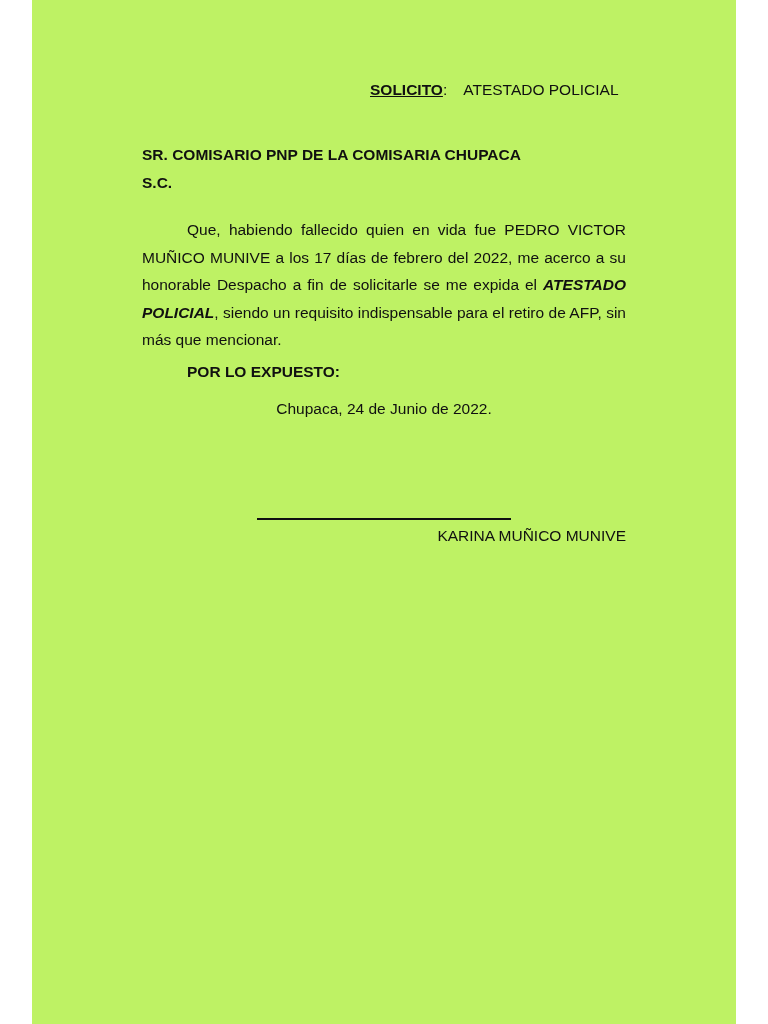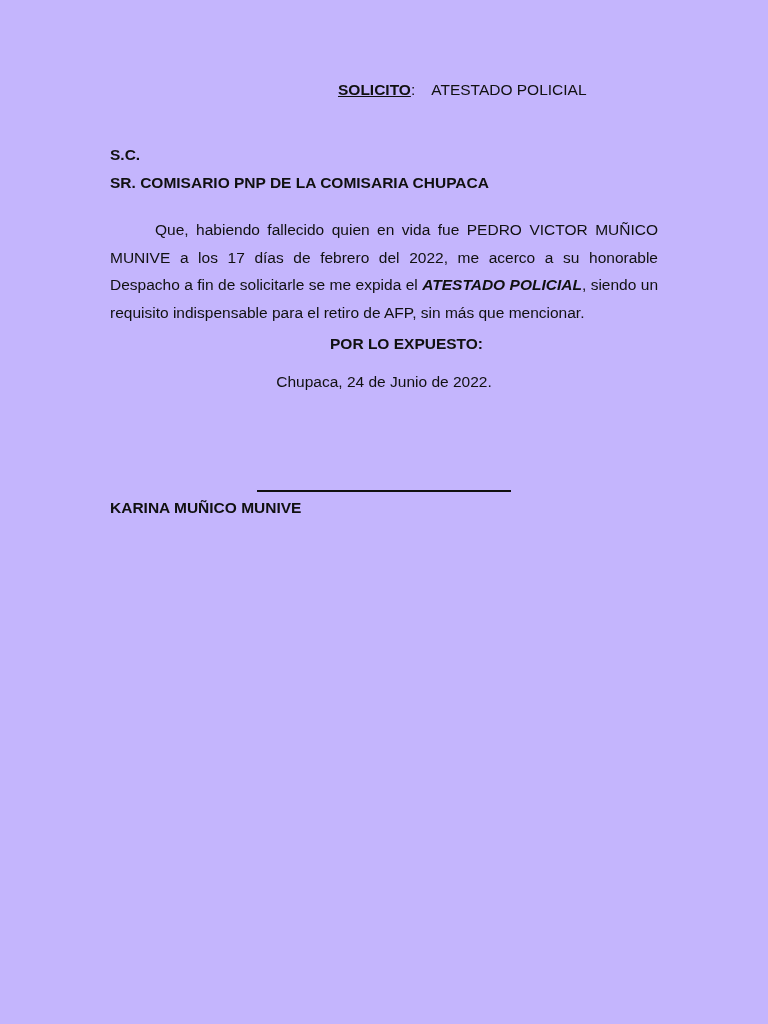--- a/index.html
+++ b/index.html
@@ -2,24 +2,24 @@
 <html><head>
 <meta charset="utf-8">
 <style>
   html, body {
     margin: 0;
     padding: 0;
     background: #ffffff;
   }
   .page {
     position: relative;
-    width: 768px;
+    width: 704px;
     height: 1024px;
     margin: 0 auto;
-    background: #c4b5fd;
+    background: #bef264;
     color: #101010;
     font-family: "Liberation Sans", "DejaVu Sans", sans-serif;
     font-size: 15.5px;
     line-height: 27.5px;
     overflow: hidden;
   }
   .column {
     padding: 80px 110px 0 110px;
   }
   .title {
@@ -47,21 +47,20 @@
   }
   .body-par {
     margin-top: 20px;
     text-align: justify;
     text-indent: 45px;
   }
   .expuesto {
     margin-top: 4px;
     margin-left: 45px;
     font-weight: bold;
-    text-align: center;
   }
   .closing {
     margin-top: 4px;
     text-align: justify;
     text-indent: 45px;
   }
   .dateline {
     margin-top: 10px;
     text-align: center;
   }
@@ -70,39 +69,39 @@
     font-style: italic;
   }
   b { font-weight: bold; }
   .sig-rule {
     width: 254px;
     margin: 95px auto 0 auto;
     border-top: 2px solid #101010;
     height: 0;
   }
   .sig-name, .sig-dni {
-    text-align: left;
-    font-weight: bold;
+    text-align: right;
+    font-weight: normal;
     line-height: 18px;
   }
   .sig-name { margin-top: 7px; }
 </style>
 </head>
 <body>
 
 <div class="page">
   <div class="column">
 
     <div class="title">
       <span class="keyword">SOLICITO</span><span>:</span><span class="subject">ATESTADO POLICIAL</span>
     </div>
 
     <div class="addressee">
+      <p>SR. COMISARIO PNP DE LA COMISARIA CHUPACA</p>
       <p>S.C.</p>
-      <p>SR. COMISARIO PNP DE LA COMISARIA CHUPACA</p>
     </div>
 
 
     <p class="body-par"><span>Que, habiendo fallecido quien en vida fue PEDRO VICTOR MUÑICO MUNIVE a los 17 días de febrero del 2022, me acerco a su honorable Despacho a fin de solicitarle se me expida el </span><span class="atestado">ATESTADO POLICIAL</span><span>, siendo un requisito indispensable para el retiro de AFP, sin más que mencionar.</span></p>
 
     <p class="expuesto">POR LO EXPUESTO:</p>
 
 
     <p class="dateline">Chupaca, 24 de Junio de 2022.</p>
 

